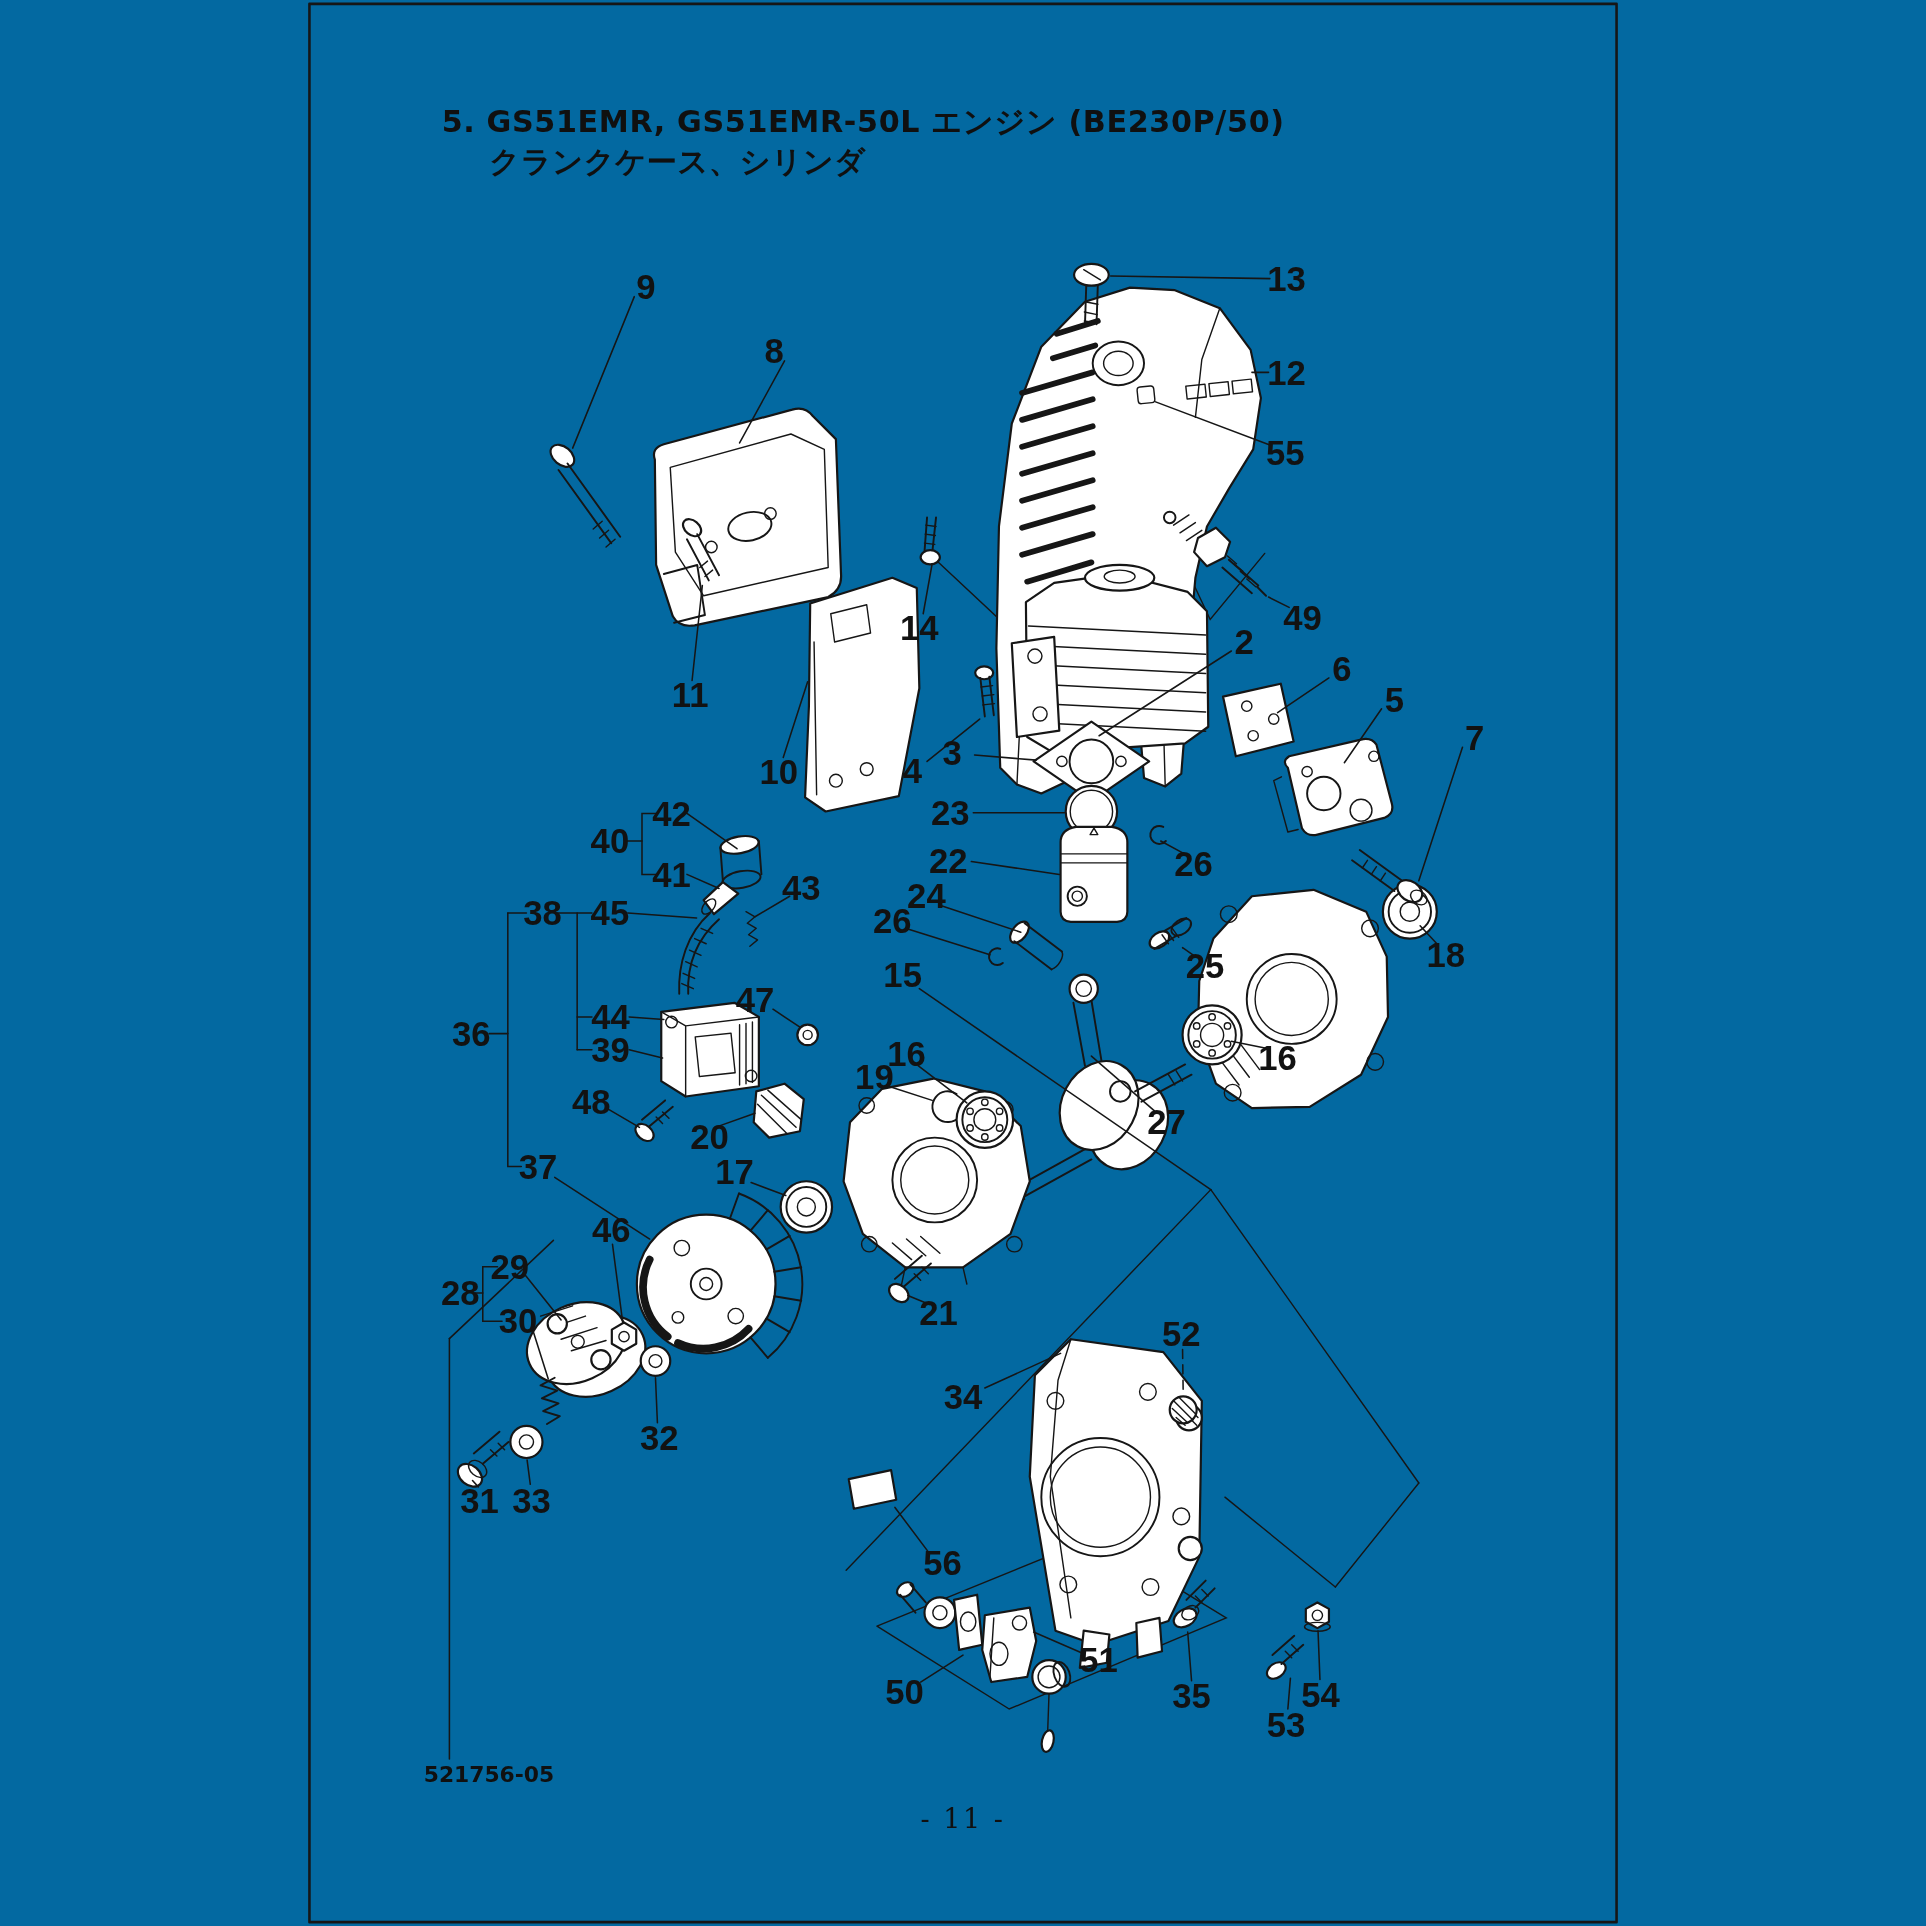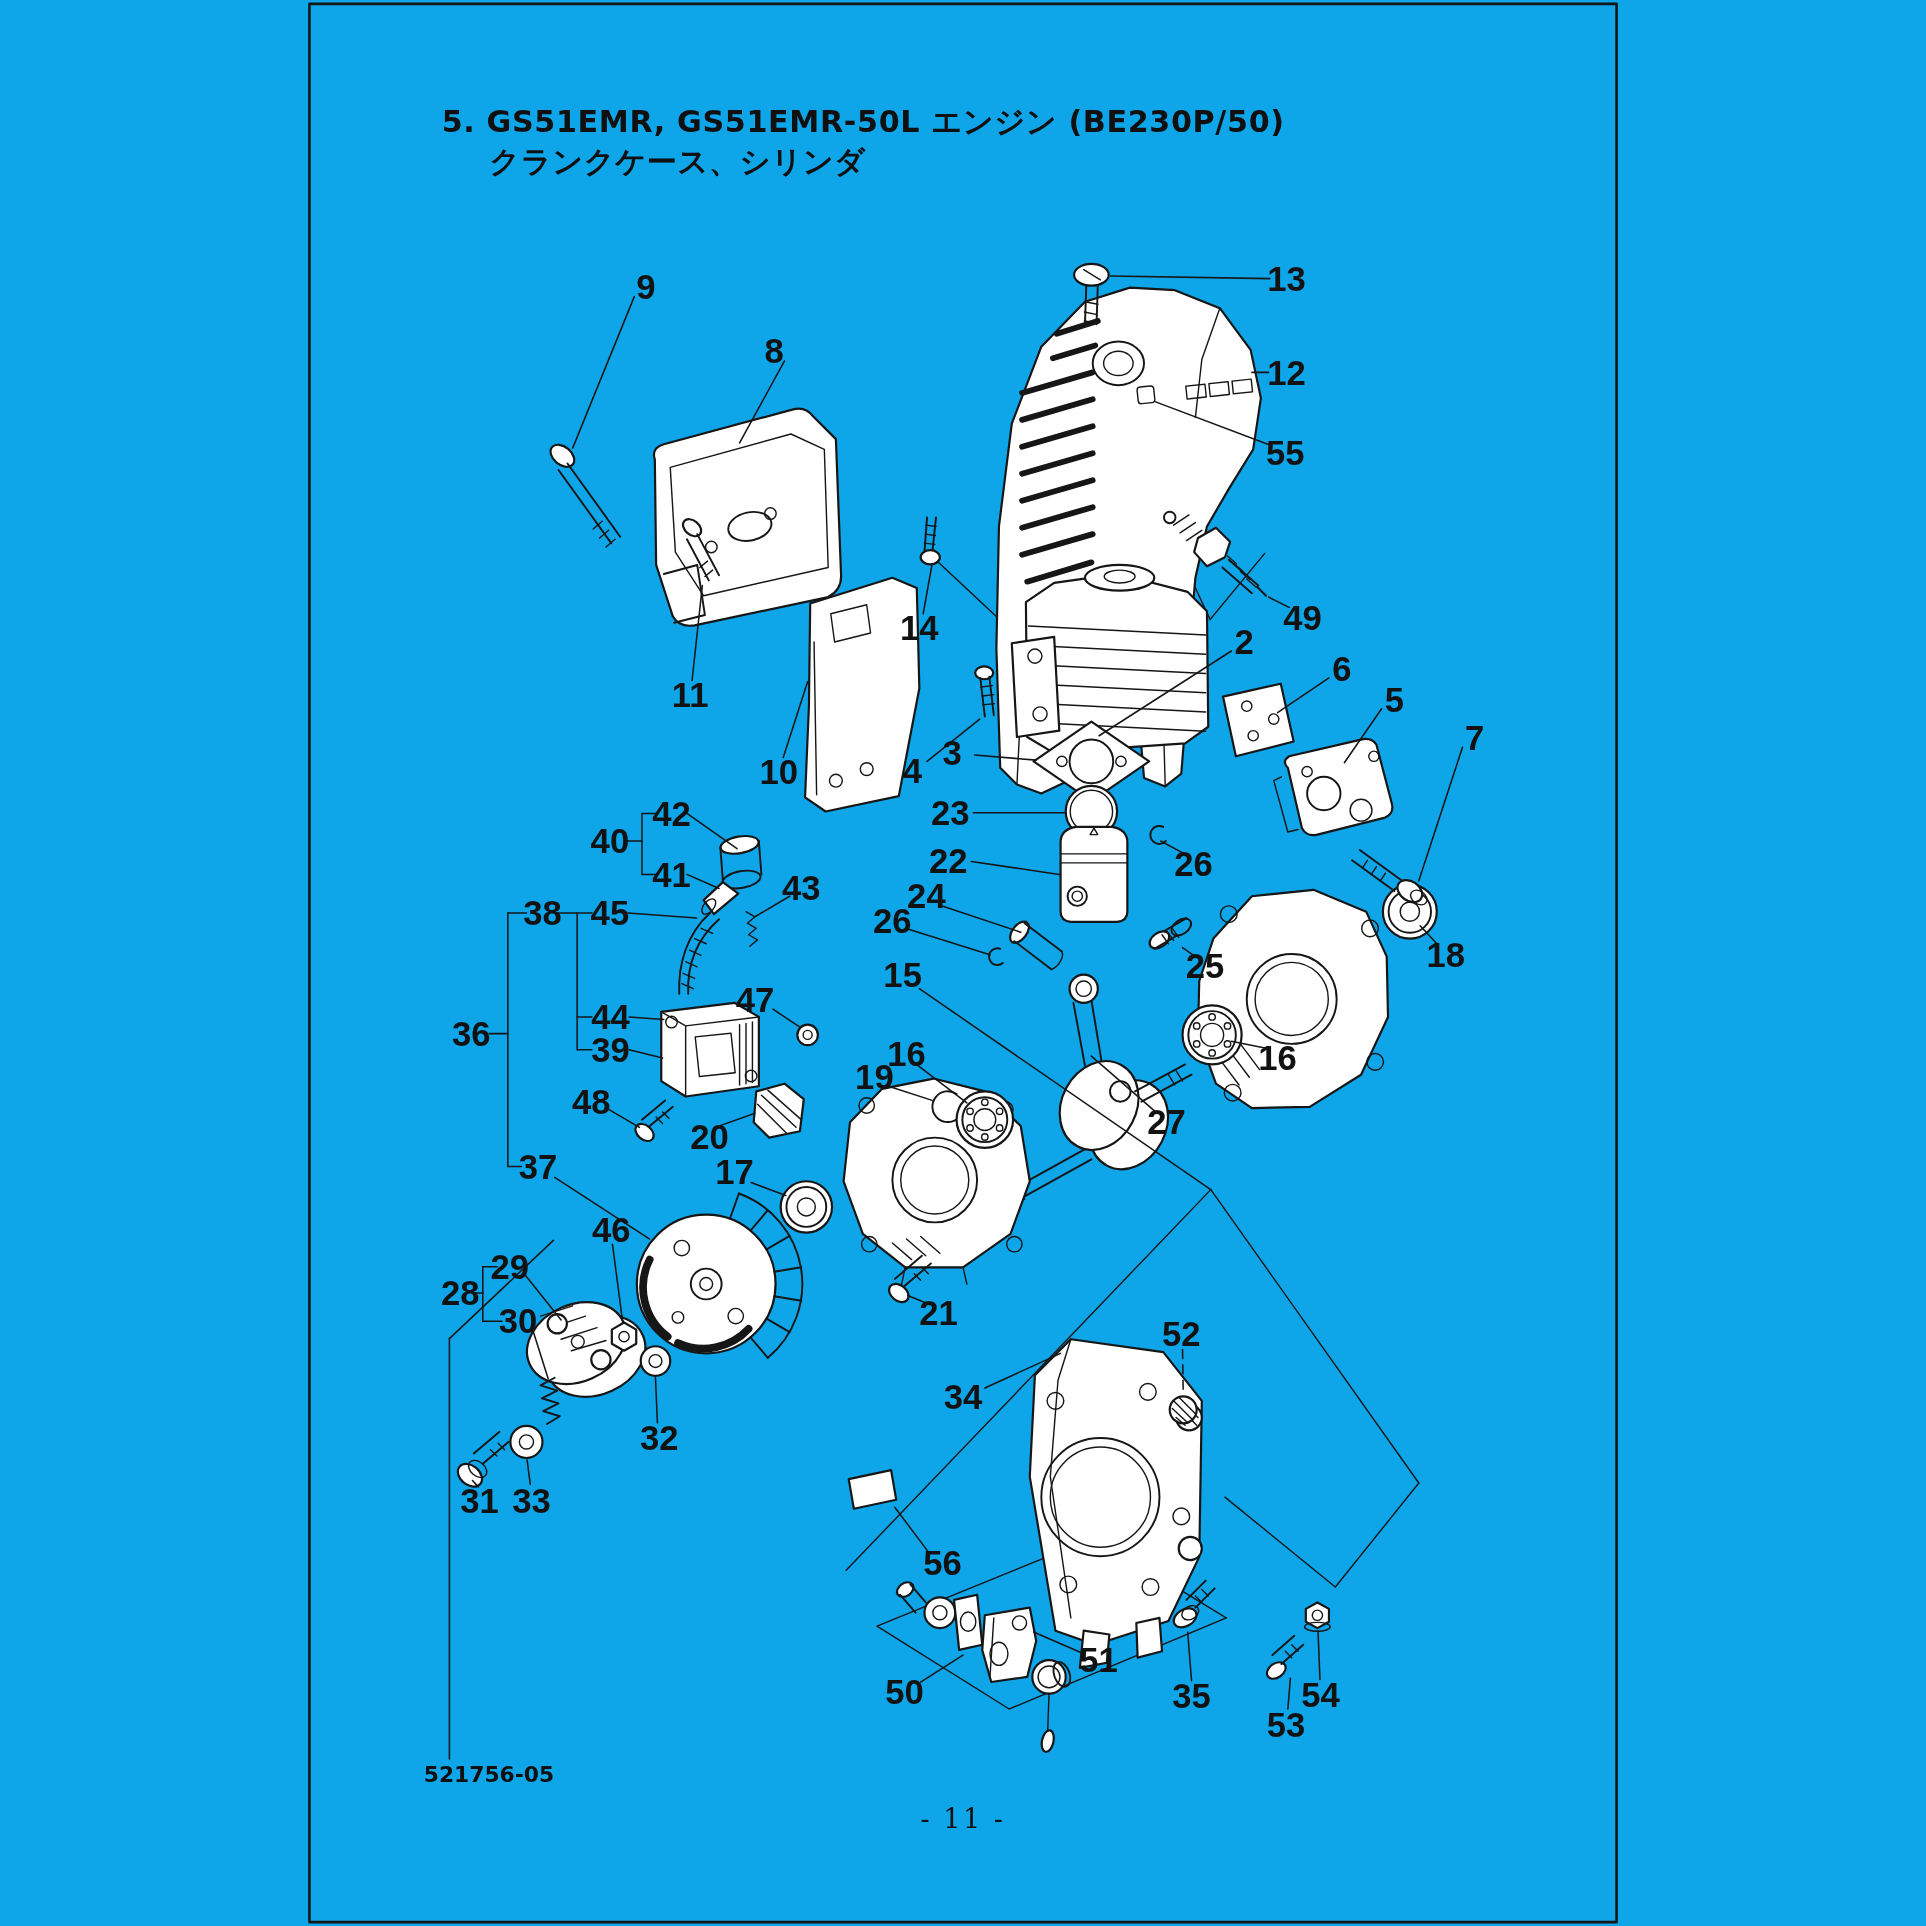--- a/index.html
+++ b/index.html
@@ -1,17 +1,17 @@
 <!DOCTYPE html>
 <html style="font-size:10.3px"><head>
 <meta charset="utf-8">
 <style>
   html,body{margin:0;padding:0;background:#fff;}
   body{font-family:"Liberation Sans","DejaVu Sans",sans-serif;}
-  #stage{width:1926px;height:1926px;position:relative;background:#0ea5e9;}
+  #stage{width:1926px;height:1926px;position:relative;background:#0369a1;}
   svg{display:block}
   svg *{vector-effect:none}
   .ln{fill:none;stroke:#161616;stroke-width:3;stroke-linejoin:round;stroke-linecap:round;}
   .thin{stroke-width:2.2;}
   .thick{stroke-width:4;}
   .slat{stroke-width:9;}
   .wf{fill:#ffffff;stroke:#161616;stroke-width:3.4;stroke-linejoin:round;}
   .title-txt{font-family:"DejaVu Sans","Liberation Sans",sans-serif;font-size:47px;font-weight:bold;fill:#101010;letter-spacing:1px;}
   .code-txt{font-family:"DejaVu Sans","Liberation Sans",sans-serif;font-size:34px;font-weight:bold;fill:#101010;}
   .page-txt{font-family:"DejaVu Serif","Liberation Serif",serif;font-size:42px;fill:#101010;letter-spacing:4px;}

